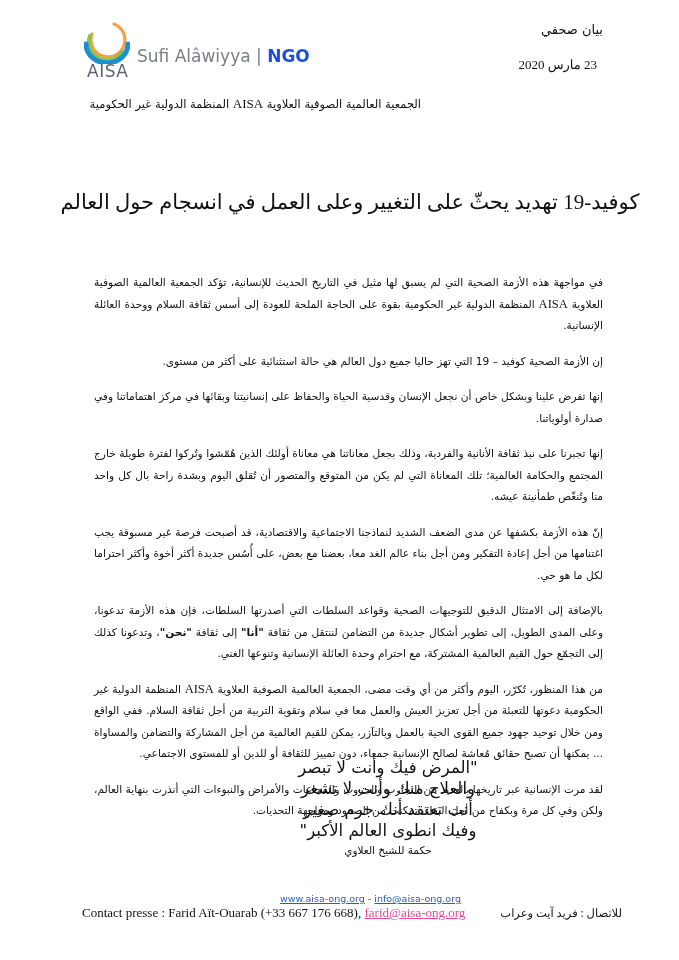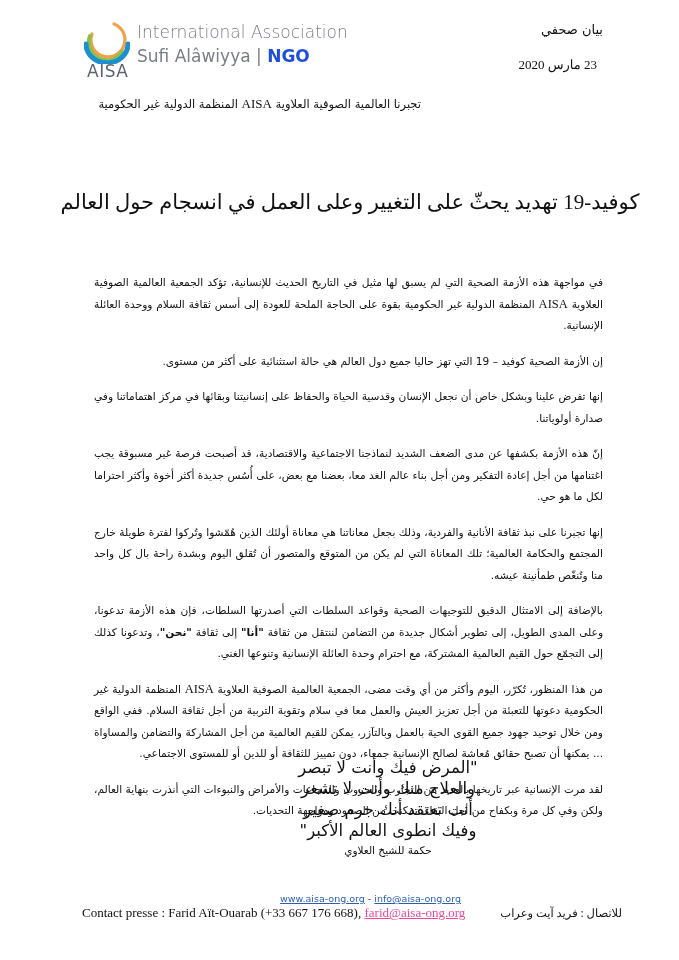--- a/index.html
+++ b/index.html
@@ -41,36 +41,35 @@
 <div class="page">
 
   <div class="logo">
     <svg class="logo-mark" viewBox="0 0 46 44">
       <path d="M30 4 A17 17 0 1 1 8 14" fill="none" stroke="#f0a24a" stroke-width="3.2" stroke-linecap="round"></path>
       <path d="M6 16 A18 18 0 0 0 38 32" fill="none" stroke="#8cc04b" stroke-width="4" stroke-linecap="round"></path>
       <path d="M2 24 A21 19 0 0 0 44 24" fill="none" stroke="#1c8fd0" stroke-width="5" stroke-linecap="round"></path>
       <circle cx="22" cy="42" r="1.6" fill="#1c8fd0"></circle>
     </svg>
     <div class="logo-aisa">AISA</div>
-    <div class="logo-line1">International Association</div>
     <div class="logo-line2"><span>Sufi Alâwiyya | </span><b>NGO</b></div>
   </div>
 
   <div class="press-label">بيان صحفي</div>
   <div class="press-date">23 مارس 2020</div>
-  <div class="org-line"><span>تجبرنا العالمية الصوفية العلاوية </span><span class="latin">AISA</span><span> المنظمة الدولية غير الحكومية</span></div>
+  <div class="org-line"><span>الجمعية العالمية الصوفية العلاوية </span><span class="latin">AISA</span><span> المنظمة الدولية غير الحكومية</span></div>
 
   <div class="title">كوفيد-19 تهديد يحثّ على التغيير وعلى العمل في انسجام حول العالم</div>
 
   <div class="body">
     <p><span>في مواجهة هذه الأزمة الصحية التي لم يسبق لها مثيل في التاريخ الحديث للإنسانية، تؤكد الجمعية العالمية الصوفية العلاوية </span><span class="lat">AISA</span><span> المنظمة الدولية غير الحكومية بقوة على الحاجة الملحة للعودة إلى أسس ثقافة السلام ووحدة العائلة الإنسانية.</span></p>
     <p>إن الأزمة الصحية كوفيد – 19 التي تهز حاليا جميع دول العالم هي حالة استثنائية على أكثر من مستوى.</p>
     <p>إنها تفرض علينا وبشكل خاص أن نجعل الإنسان وقدسية الحياة والحفاظ على إنسانيتنا وبقائها في مركز اهتماماتنا وفي صدارة أولوياتنا.</p>
+    <p>إنها تجبرنا على نبذ ثقافة الأنانية والفردية، وذلك بجعل معاناتنا هي معاناة أولئك الذين هُمّشوا وتُركوا لفترة طويلة خارج المجتمع والحكامة العالمية؛ تلك المعاناة التي لم يكن من المتوقع والمتصور أن تُقلق اليوم وبشدة راحة بال كل واحد منا وتُنغّص طمأنينة عيشه.</p>
     <p>إنّ هذه الأزمة بكشفها عن مدى الضعف الشديد لنماذجنا الاجتماعية والاقتصادية، قد أصبحت فرصة غير مسبوقة يجب اغتنامها من أجل إعادة التفكير ومن أجل بناء عالم الغد معا، بعضنا مع بعض، على أُسُس جديدة أكثر أخوة وأكثر احتراما لكل ما هو حي.</p>
-    <p>إنها تجبرنا على نبذ ثقافة الأنانية والفردية، وذلك بجعل معاناتنا هي معاناة أولئك الذين هُمّشوا وتُركوا لفترة طويلة خارج المجتمع والحكامة العالمية؛ تلك المعاناة التي لم يكن من المتوقع والمتصور أن تُقلق اليوم وبشدة راحة بال كل واحد منا وتُنغّص طمأنينة عيشه.</p>
     <p><span>بالإضافة إلى الامتثال الدقيق للتوجيهات الصحية وقواعد السلطات التي أصدرتها السلطات، فإن هذه الأزمة تدعونا، وعلى المدى الطويل، إلى تطوير أشكال جديدة من التضامن لننتقل من ثقافة </span><b>"أنا"</b><span> إلى ثقافة </span><b>"نحن"</b><span>، وتدعونا كذلك إلى التجمّع حول القيم العالمية المشتركة، مع احترام وحدة العائلة الإنسانية وتنوعها الغني.</span></p>
     <p><span>من هذا المنظور، تُكرّر، اليوم وأكثر من أي وقت مضى، الجمعية العالمية الصوفية العلاوية </span><span class="lat">AISA</span><span> المنظمة الدولية غير الحكومية دعوتها للتعبئة من أجل تعزيز العيش والعمل معا في سلام وتقوية التربية من أجل ثقافة السلام. ففي الواقع ومن خلال توحيد جهود جميع القوى الحية بالعمل وبالتآزر، يمكن للقيم العالمية من أجل المشاركة والتضامن والمساواة ... يمكنها أن تصبح حقائق مُعاشة لصالح الإنسانية جمعاء، دون تمييز للثقافة أو للدين أو للمستوى الاجتماعي.</span></p>
     <p>لقد مرت الإنسانية عبر تاريخها بالعديد من التجارب والحروب والمجاعات والأمراض والنبوءات التي أنذرت بنهاية العالم، ولكن وفي كل مرة وبكفاح من أجل البقاء، تمكنت من الصمود ومواجهة التحديات.</p>
   </div>
 
   <div class="quote">
     <div>"المرض فيك وأنت لا تبصر</div>
     <div>والعلاج منك وأنت لا تشعر</div>
     <div>أنت تعتقد أنك جرم صغير</div>
     <div>وفيك انطوى العالم الأكبر"</div>

